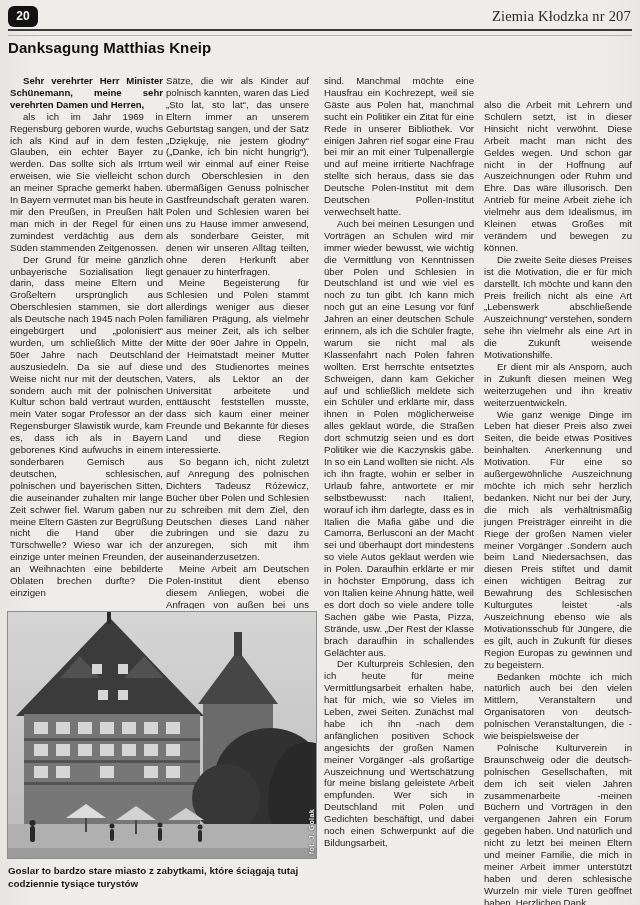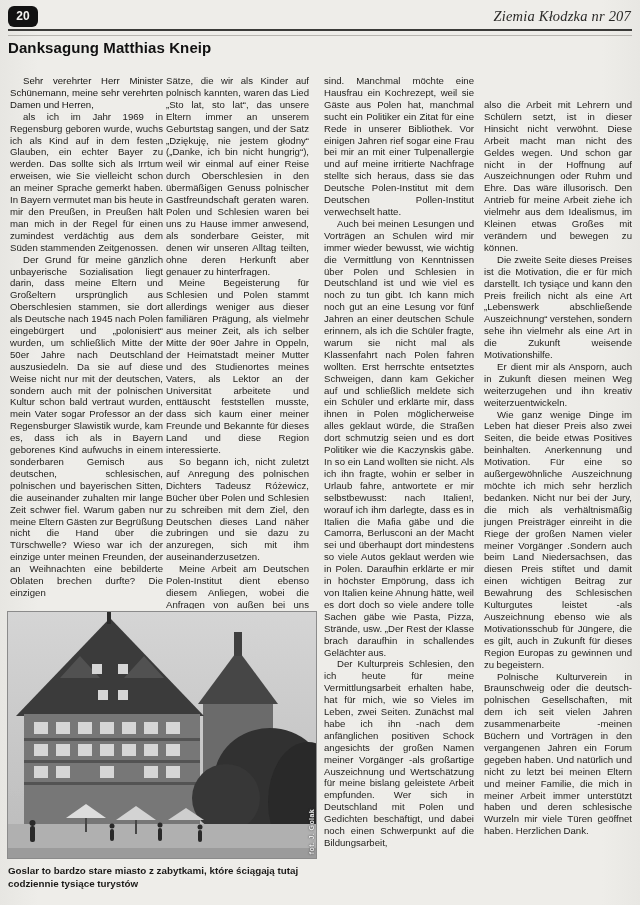--- a/index.html
+++ b/index.html
@@ -13,41 +13,41 @@
   .page{position:absolute;inset:0;background:linear-gradient(90deg,#e7e6e2 0%,#eeede9 6%,#eeede9 94%,#e8e7e3 100%);}
   
   .pagenum-box{
     position:absolute;left:8px;top:6px;width:30px;height:21px;
     background:#121212;color:#f4f3f0;
     font-weight:bold;font-size:12px;line-height:21px;text-align:center;border-radius:6px;
   }
   .journal{
     position:absolute;right:9px;top:8px;
     font-family:"Liberation Serif","DejaVu Serif",serif;
-    font-style:italic;font-size:14.5px;color:#2a2927;letter-spacing:.2px;
+    font-size:14.5px;color:#2a2927;letter-spacing:.2px;
   }
   .rule{
     position:absolute;left:8px;right:8px;top:29px;height:4px;
     border-top:2px solid #3a3a38;border-bottom:1px solid #b7b5b0;
   }
   .article-title{
     position:absolute;left:8px;top:39px;
     font-size:15px;font-weight:bold;color:#111;letter-spacing:.1px;
   }
   
   .col{
     position:absolute;top:75px;
     font-size:9.6px;line-height:11.9px;
     text-align:justify;overflow:hidden;
     color:#242320;
     hyphens:auto;-webkit-hyphens:auto;word-spacing:-0.2px;
   }
   .col p{margin:0;}
   .col p.ind{text-indent:13px;}
-  .col p strong{font-weight:normal;color:#161513;}
+  .col p strong{font-weight:bold;color:#161513;}
   #col1{left:10px;width:153px;height:534px;}
   #col2{left:166px;width:143px;height:534px;}
   #col3{left:324px;width:150px;height:824px;}
   #col4{left:484px;width:148px;height:824px;margin-top:24px;}
   
   .figure{position:absolute;left:8px;top:612px;width:300px;}
   .photo{
     position:relative;width:308px;height:246px;background:#c9c6c0;
     outline:1px solid #8d8b86;filter:grayscale(100%) contrast(102%);
   }
@@ -90,23 +90,24 @@
   </div>
 
   <div class="col" id="col3">
     <p>sind. Manchmal möchte eine Hausfrau ein Kochrezept, weil sie Gäste aus Polen hat, manchmal sucht ein Politiker ein Zitat für eine Rede in unserer Bibliothek. Vor einigen Jahren rief sogar eine Frau bei mir an mit einer Tulpenallergie und auf meine irritierte Nachfrage stellte sich heraus, dass sie das Deutsche Polen-Institut mit dem Deutschen Pollen-Institut verwechselt hatte.</p>
     <p class="ind">Auch bei meinen Lesungen und Vorträgen an Schulen wird mir immer wieder bewusst, wie wichtig die Vermittlung von Kenntnissen über Polen und Schlesien in Deutschland ist und wie viel es noch zu tun gibt. Ich kann mich noch gut an eine Lesung vor fünf Jahren an einer deutschen Schule erinnern, als ich die Schüler fragte, warum sie nicht mal als Klassenfahrt nach Polen fahren wollten. Erst herrschte entsetztes Schweigen, dann kam Gekicher auf und schließlich meldete sich ein Schüler und erklärte mir, dass ihnen in Polen möglicherweise alles geklaut würde, die Straßen dort schmutzig seien und es dort Politiker wie die Kaczynskis gäbe. In so ein Land wollten sie nicht. Als ich ihn fragte, wohin er selber in Urlaub fahre, antwortete er mir selbstbewusst: nach Italien!, worauf ich ihm darlegte, dass es in Italien die Mafia gäbe und die Camorra, Berlusconi an der Macht sei und überhaupt dort mindestens so viele Autos geklaut werden wie in Polen. Daraufhin erklärte er mir in höchster Empörung, dass ich von Italien keine Ahnung hätte, weil es dort doch so viele andere tolle Sachen gäbe wie Pasta, Pizza, Strände, usw. „Der Rest der Klasse brach daraufhin in schallendes Gelächter aus.</p>
     <p class="ind">Der Kulturpreis Schlesien, den ich heute für meine Vermittlungsarbeit erhalten habe, hat für mich, wie so Vieles im Leben, zwei Seiten. Zunächst mal habe ich ihn -nach dem anfänglichen positiven Schock angesichts der großen Namen meiner Vorgänger -als großartige Auszeichnung und Wertschätzung für meine bislang geleistete Arbeit empfunden. Wer sich in Deutschland mit Polen und Gedichten beschäftigt, und dabei noch einen Schwerpunkt auf die Bildungsarbeit,</p>
   </div>
 
   <div class="col" id="col4">
     <p>also die Arbeit mit Lehrern und Schülern setzt, ist in dieser Hinsicht nicht verwöhnt. Diese Arbeit macht man nicht des Geldes wegen. Und schon gar nicht in der Hoffnung auf Auszeichnungen oder Ruhm und Ehre. Das wäre illusorisch. Den Antrieb für meine Arbeit ziehe ich vielmehr aus dem Idealismus, im Kleinen etwas Großes mit verändern und bewegen zu können.</p>
-    <p class="ind">Die zweite Seite dieses Preises ist die Motivation, die er für mich darstellt. Ich tysiące und kann den Preis freilich nicht als eine Art „Lebenswerk abschließende Auszeichnung“ verstehen, sondern sehe ihn vielmehr als eine Art in die Zukunft weisende Motivationshilfe.</p>
+    <p class="ind">Die zweite Seite dieses Preises ist die Motivation, die er für mich darstellt. Ich möchte und kann den Preis freilich nicht als eine Art „Lebenswerk abschließende Auszeichnung“ verstehen, sondern sehe ihn vielmehr als eine Art in die Zukunft weisende Motivationshilfe.</p>
     <p class="ind">Er dient mir als Ansporn, auch in Zukunft diesen meinen Weg weiterzugehen und ihn kreativ weiterzuentwickeln.</p>
     <p class="ind">Wie ganz wenige Dinge im Leben hat dieser Preis also zwei Seiten, die beide etwas Positives beinhalten. Anerkennung und Motivation. Für eine so außergewöhnliche Auszeichnung möchte ich mich sehr herzlich bedanken. Nicht nur bei der Jury, die mich als verhältnismäßig jungen Preisträger einreiht in die Riege der großen Namen vieler meiner Vorgänger .Sondern auch beim Land Niedersachsen, das diesen Preis stiftet und damit einen wichtigen Beitrag zur Bewahrung des Schlesischen Kulturgutes leistet -als Auszeichnung ebenso wie als Motivationsschub für Jüngere, die es gilt, auch in Zukunft für dieses Region Europas zu gewinnen und zu begeistern.</p>
+    <p class="ind">Bedanken möchte ich mich natürlich auch bei den vielen Mittlern, Veranstaltern und Organisatoren von deutsch-polnischen Veranstaltungen, die -wie beispielsweise der</p>
     <p class="ind">Polnische Kulturverein in Braunschweig oder die deutsch-polnischen Gesellschaften, mit dem ich seit vielen Jahren zusammenarbeite -meinen Büchern und Vorträgen in den vergangenen Jahren ein Forum gegeben haben. Und natürlich und nicht zu letzt bei meinen Eltern und meiner Familie, die mich in meiner Arbeit immer unterstützt haben und deren schlesische Wurzeln mir viele Türen geöffnet haben. Herzlichen Dank.</p>
   </div>
 
   <div class="figure">
     <div class="photo">
       <svg viewBox="0 0 308 246" preserveAspectRatio="none">
         <defs>
           <linearGradient id="sky" x1="0" y1="0" x2="0" y2="1">
             <stop offset="0" stop-color="#d6d3cd"></stop>
               <stop offset="1" stop-color="#bdbab4"></stop>

